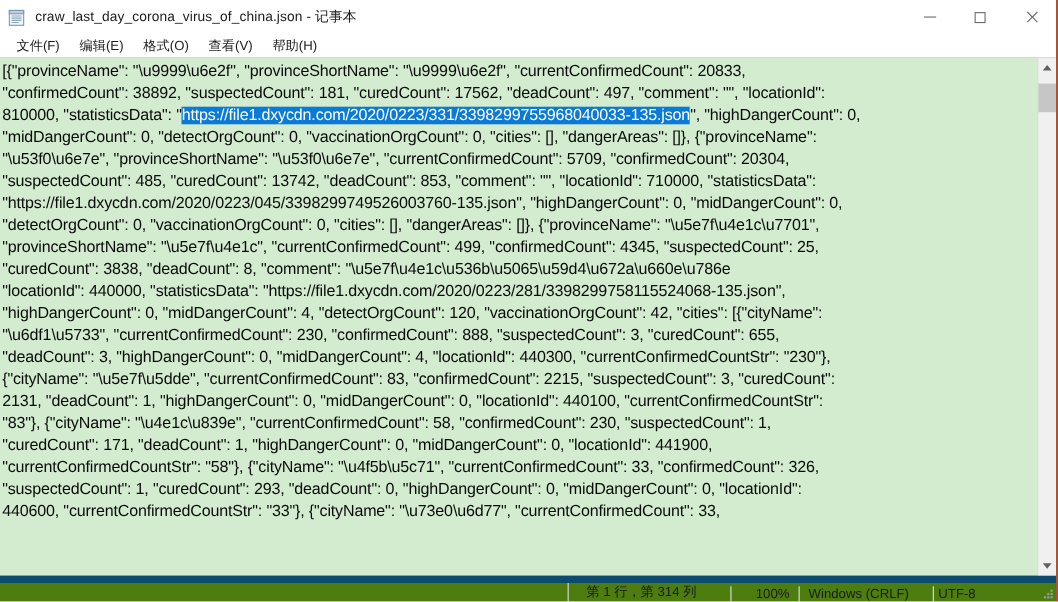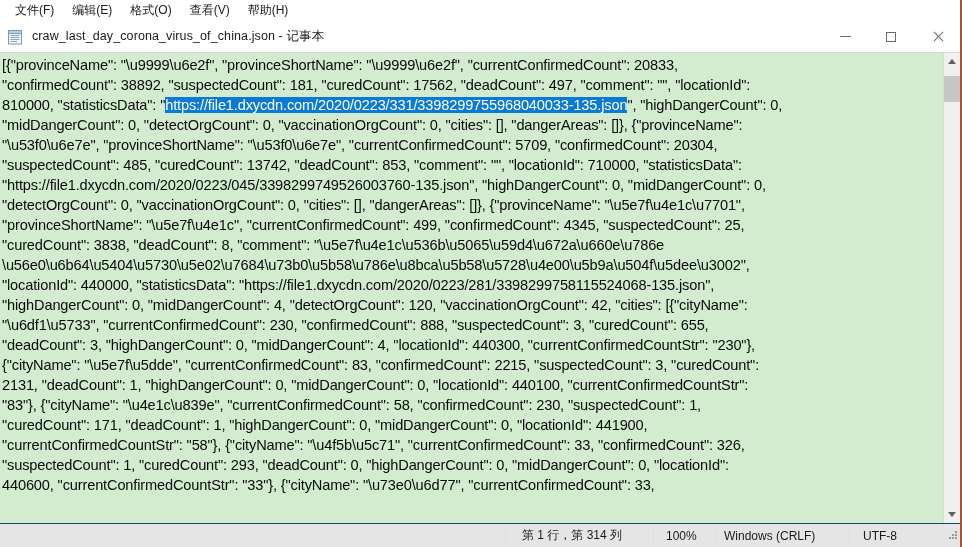--- a/index.html
+++ b/index.html
@@ -175,61 +175,53 @@
     right: 0;
     height: 26px;
     background: #c6c6c6;
     cursor: default;
   }
 
   
   #statusbar {
     height: 24px;
     min-height: 24px;
-    background: #e5e5e5;
-    border-top: 1px solid #0c4a6e;
-    display: flex;
-    align-items: center;
+    background: #4d7c0f;
+    border-top: 7px solid #0c4a6e;
+    display: flex;
+    align-items: flex-end;
     font-size: 12px;
     color: #1b1b1b;
     box-sizing: border-box;
   }
   #status-spacer { flex: 1 1 auto; }
   .status-cell {
     display: flex;
     align-items: center;
     border-left: 1px solid #dfdfdf;
     white-space: nowrap;
   }
   #st-line   { width: 148px; padding-left: 16px; box-sizing: border-box; }
-  #st-zoom   { width: 62px;  padding-left: 12px; box-sizing: border-box; }
+  #st-zoom   { width: 62px;  padding-left: 22px; box-sizing: border-box; }
   #st-eol    { width: 122px; padding-left: 8px; box-sizing: border-box; }
-  #st-enc    { width: 96px;  padding-left: 14px; box-sizing: border-box; margin-left: 11px; }
+  #st-enc    { width: 96px;  padding-left: 4px; box-sizing: border-box; }
   #grip {
     width: 16px;
     display: flex;
     align-items: flex-end;
     justify-content: flex-end;
     padding: 0 2px 2px 0;
     box-sizing: border-box;
   }
   #grip svg { display: block; }
 </style>
 </head>
 <body>
 
 <div id="window">
-
-  <div id="menubar">
-    <div class="menu-item">文件(F)</div>
-    <div class="menu-item">编辑(E)</div>
-    <div class="menu-item">格式(O)</div>
-    <div class="menu-item">查看(V)</div>
-    <div class="menu-item">帮助(H)</div>
-  </div>
 
   <div id="titlebar">
     <div id="title-icon">
       <svg width="18" height="18" viewBox="0 0 18 18">
         <rect x="2.5" y="2.5" width="13" height="13.5" fill="#f2f5f7" stroke="#7a9bb5" stroke-width="1"></rect>
         <rect x="2.5" y="2.5" width="13" height="3" fill="#b9cfdf" stroke="#7a9bb5" stroke-width="1"></rect>
         <line x1="4.5" y1="7.5" x2="13.5" y2="7.5" stroke="#8aa8bd" stroke-width="1"></line>
         <line x1="4.5" y1="9.5" x2="13.5" y2="9.5" stroke="#8aa8bd" stroke-width="1"></line>
         <line x1="4.5" y1="11.5" x2="13.5" y2="11.5" stroke="#8aa8bd" stroke-width="1"></line>
         <line x1="4.5" y1="13.5" x2="11" y2="13.5" stroke="#8aa8bd" stroke-width="1"></line>
@@ -242,33 +234,40 @@
       </div>
       <div class="win-btn">
         <span class="glyph-max"></span>
       </div>
       <div class="win-btn close">
         <span class="glyph-close"></span>
       </div>
     </div>
   </div>
 
+  <div id="menubar">
+    <div class="menu-item">文件(F)</div>
+    <div class="menu-item">编辑(E)</div>
+    <div class="menu-item">格式(O)</div>
+    <div class="menu-item">查看(V)</div>
+    <div class="menu-item">帮助(H)</div>
+  </div>
+
   <div id="editor-wrap">
     <div id="editor">
         <div class="line">[{"provinceName": "\u9999\u6e2f", "provinceShortName": "\u9999\u6e2f", "currentConfirmedCount": 20833,</div>
         <div class="line">"confirmedCount": 38892, "suspectedCount": 181, "curedCount": 17562, "deadCount": 497, "comment": "", "locationId":</div>
         <div class="line">810000, "statisticsData": "<span class="sel">https://file1.dxycdn.com/2020/0223/331/3398299755968040033-135.json</span>", "highDangerCount": 0,</div>
         <div class="line">"midDangerCount": 0, "detectOrgCount": 0, "vaccinationOrgCount": 0, "cities": [], "dangerAreas": []}, {"provinceName":</div>
         <div class="line">"\u53f0\u6e7e", "provinceShortName": "\u53f0\u6e7e", "currentConfirmedCount": 5709, "confirmedCount": 20304,</div>
         <div class="line">"suspectedCount": 485, "curedCount": 13742, "deadCount": 853, "comment": "", "locationId": 710000, "statisticsData":</div>
         <div class="line">"https://file1.dxycdn.com/2020/0223/045/3398299749526003760-135.json", "highDangerCount": 0, "midDangerCount": 0,</div>
         <div class="line">"detectOrgCount": 0, "vaccinationOrgCount": 0, "cities": [], "dangerAreas": []}, {"provinceName": "\u5e7f\u4e1c\u7701",</div>
         <div class="line">"provinceShortName": "\u5e7f\u4e1c", "currentConfirmedCount": 499, "confirmedCount": 4345, "suspectedCount": 25,</div>
         <div class="line">"curedCount": 3838, "deadCount": 8, "comment": "\u5e7f\u4e1c\u536b\u5065\u59d4\u672a\u660e\u786e</div>
-        <div class="line">\u56e0\u6b64\u5404\u5730\u5e02\u7684\u73b0\u5b58\u786e\u8bca\u5b58\u5728\u4e00\u5b9a\u504f\u5dee\u3002",</div>
         <div class="line">"locationId": 440000, "statisticsData": "https://file1.dxycdn.com/2020/0223/281/3398299758115524068-135.json",</div>
         <div class="line">"highDangerCount": 0, "midDangerCount": 4, "detectOrgCount": 120, "vaccinationOrgCount": 42, "cities": [{"cityName":</div>
         <div class="line">"\u6df1\u5733", "currentConfirmedCount": 230, "confirmedCount": 888, "suspectedCount": 3, "curedCount": 655,</div>
         <div class="line">"deadCount": 3, "highDangerCount": 0, "midDangerCount": 4, "locationId": 440300, "currentConfirmedCountStr": "230"},</div>
         <div class="line">{"cityName": "\u5e7f\u5dde", "currentConfirmedCount": 83, "confirmedCount": 2215, "suspectedCount": 3, "curedCount":</div>
         <div class="line">2131, "deadCount": 1, "highDangerCount": 0, "midDangerCount": 0, "locationId": 440100, "currentConfirmedCountStr":</div>
         <div class="line">"83"}, {"cityName": "\u4e1c\u839e", "currentConfirmedCount": 58, "confirmedCount": 230, "suspectedCount": 1,</div>
         <div class="line">"curedCount": 171, "deadCount": 1, "highDangerCount": 0, "midDangerCount": 0, "locationId": 441900,</div>
         <div class="line">"currentConfirmedCountStr": "58"}, {"cityName": "\u4f5b\u5c71", "currentConfirmedCount": 33, "confirmedCount": 326,</div>
         <div class="line">"suspectedCount": 1, "curedCount": 293, "deadCount": 0, "highDangerCount": 0, "midDangerCount": 0, "locationId":</div>

